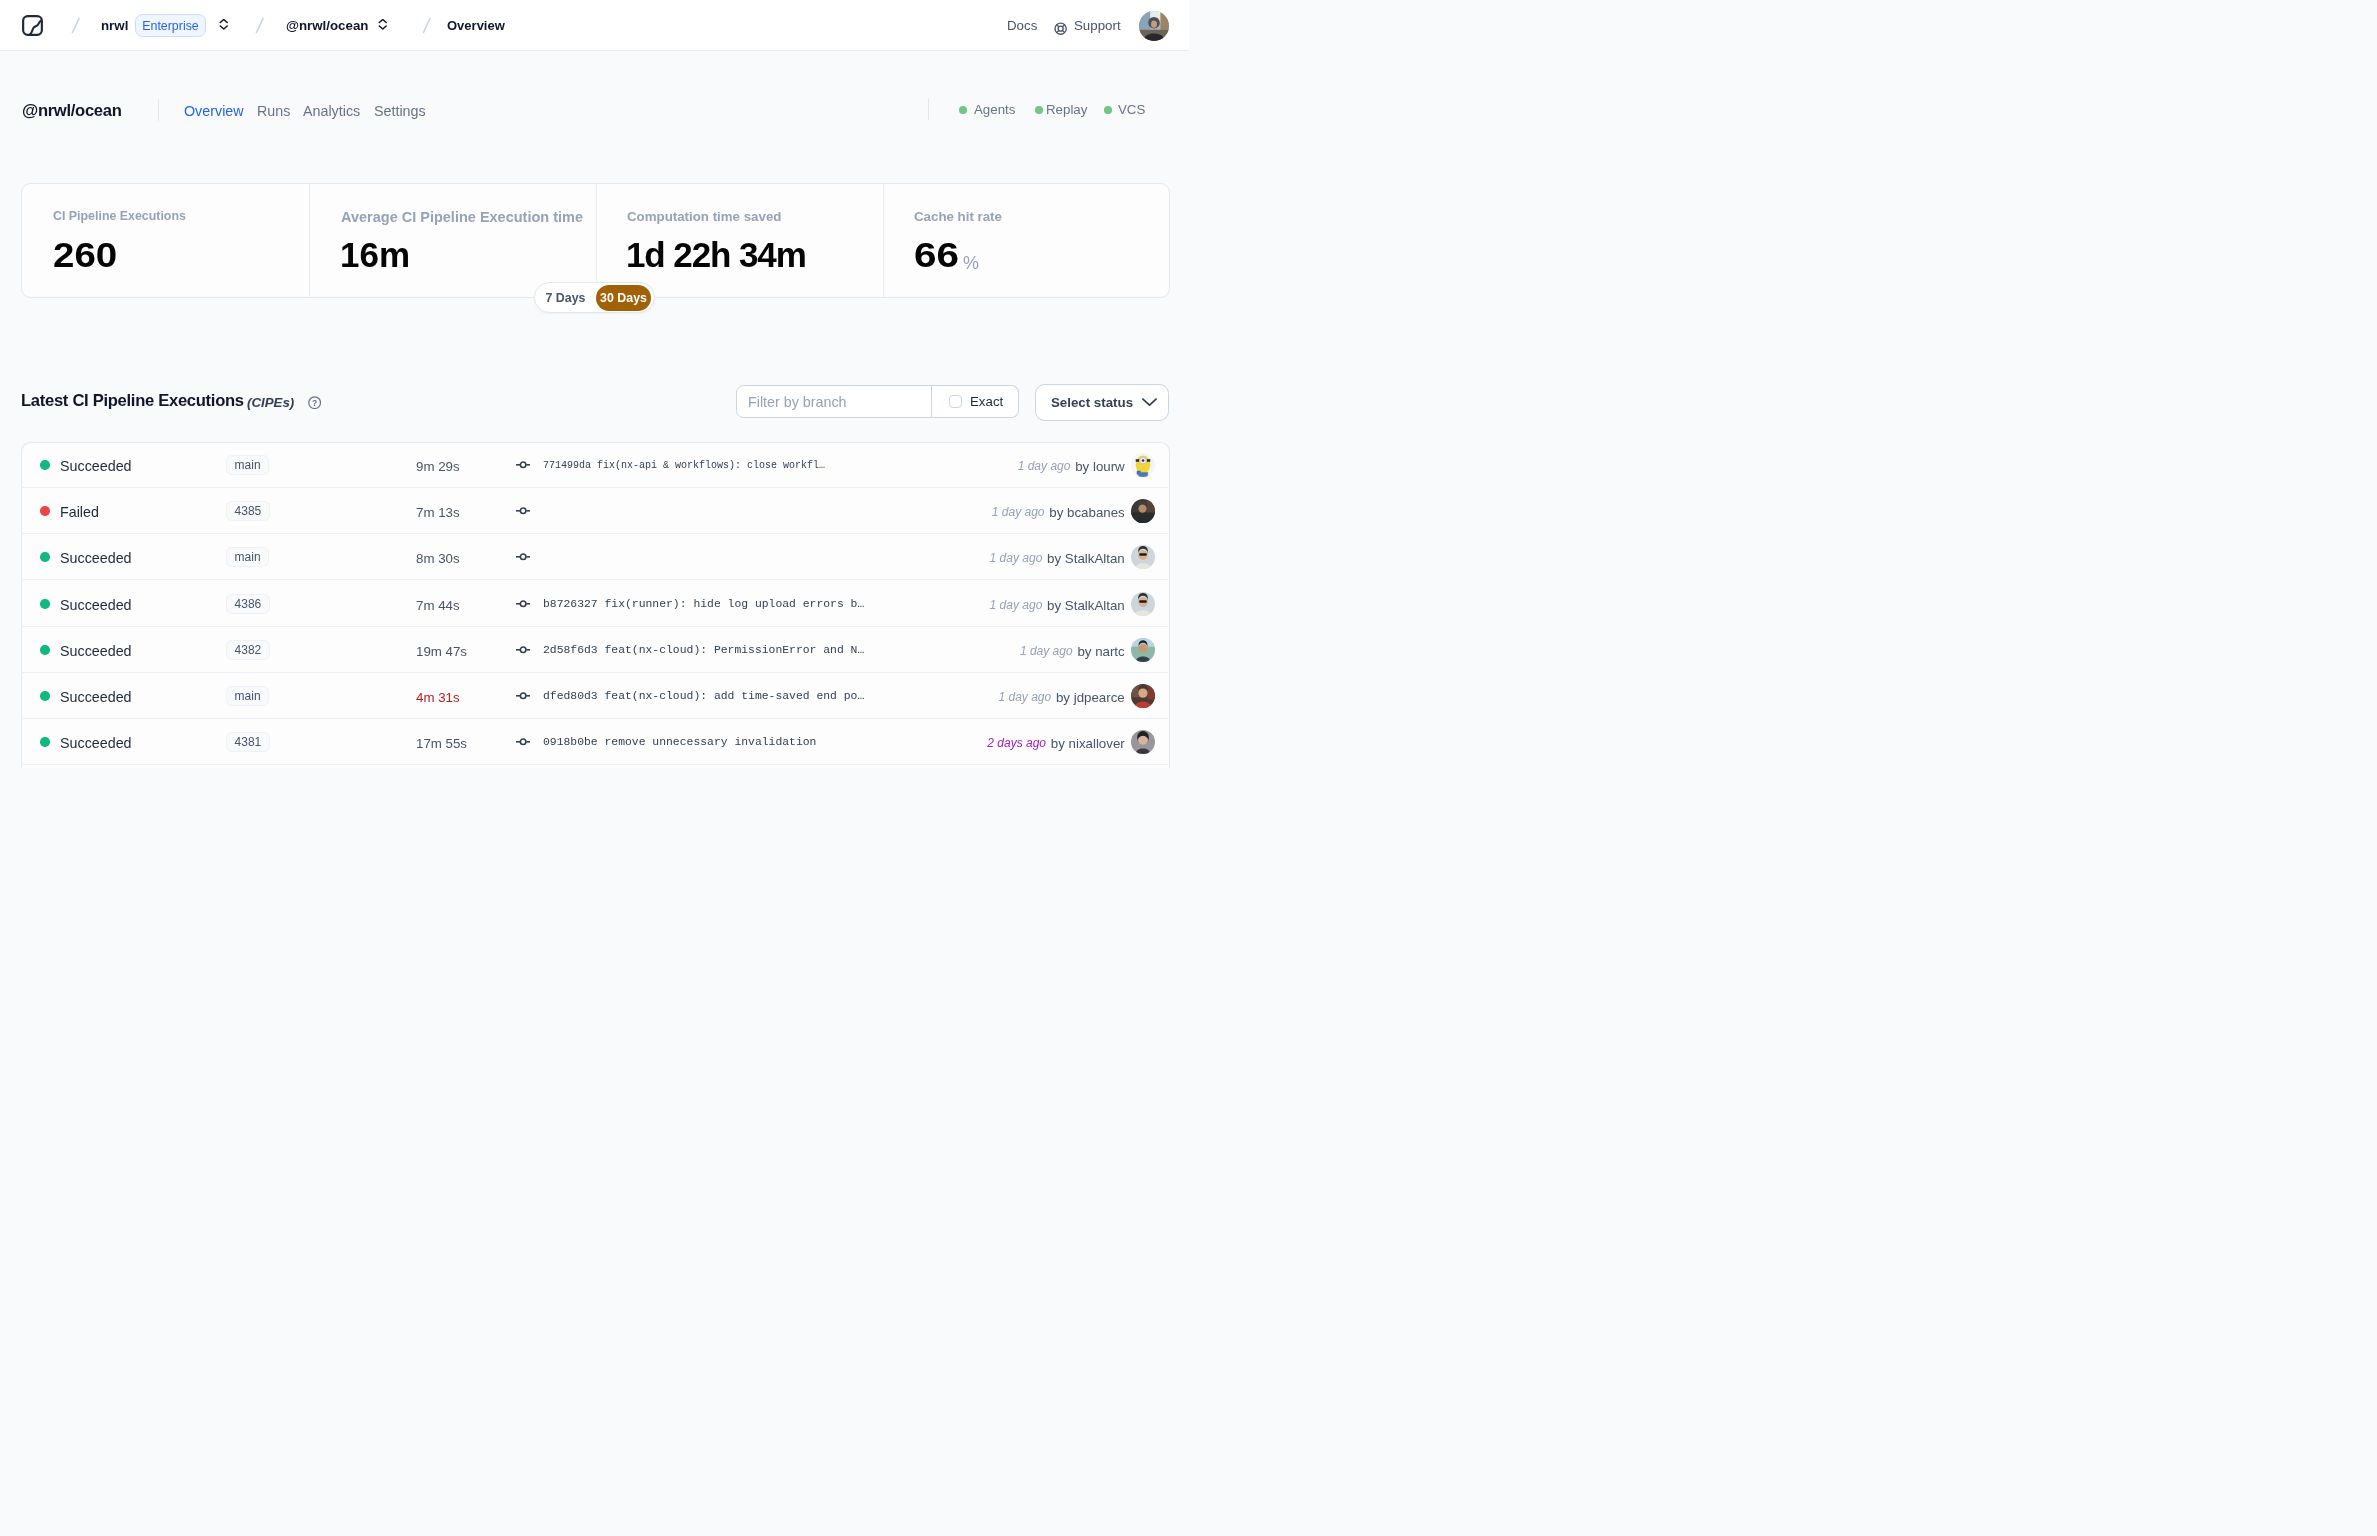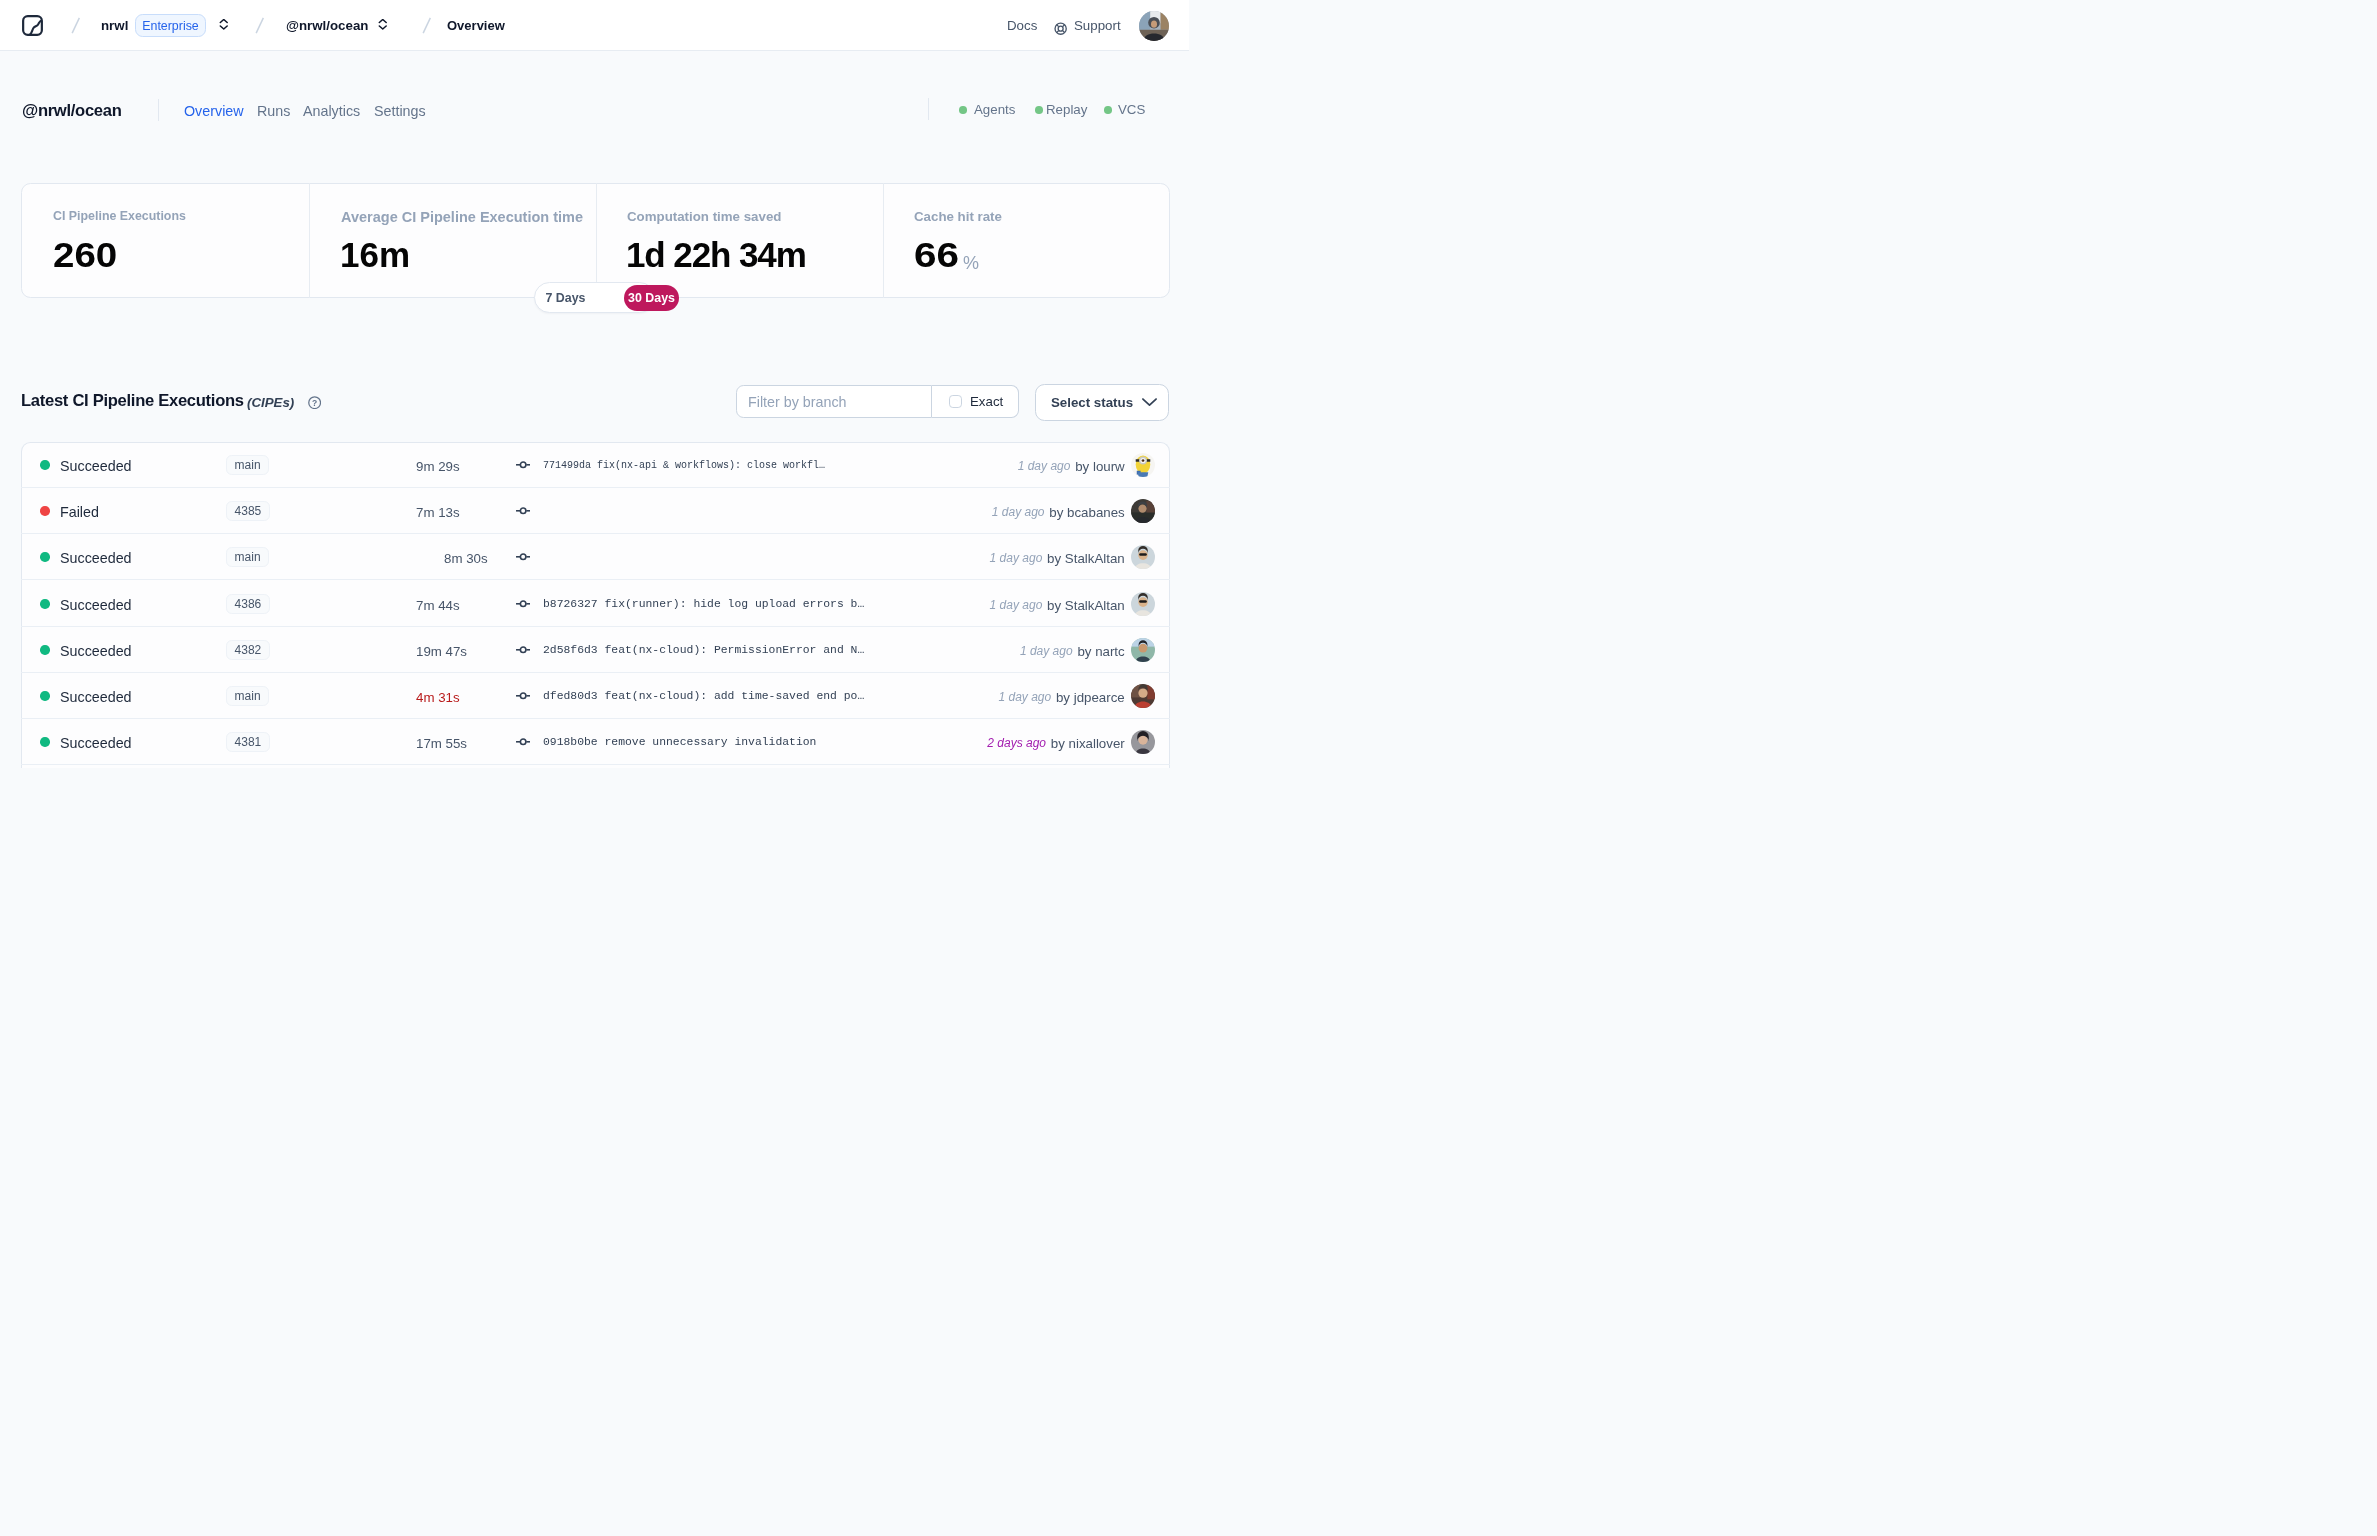--- a/index.html
+++ b/index.html
@@ -112,21 +112,21 @@
 <div class="abs" style="left:53px;top:237px;font-size:35px;line-height:35px;font-weight:700;color:#050505;transform:scaleX(1.1);transform-origin:0 50%;">260</div>
 <div class="abs" style="left:340px;top:237px;font-size:35px;line-height:35px;font-weight:700;color:#050505;letter-spacing:0px;">16m</div>
 <div class="abs" style="left:626px;top:237px;font-size:35px;line-height:35px;font-weight:700;color:#050505;letter-spacing:-1.1px;">1d 22h 34m</div>
 <div class="abs" style="left:914px;top:237px;font-size:35px;line-height:35px;font-weight:700;color:#050505;transform:scaleX(1.155);transform-origin:0 50%;">66</div>
 <div class="abs" style="left:963px;top:254px;font-size:18px;line-height:18px;font-weight:400;color:#94a3b8;">%</div>
 
 <div class="abs" style="left:534px;top:282px;width:121px;height:31px;background:#ffffff;border:1px solid #e2e8f0;border-radius:15.7px;box-shadow:0 1px 1.9px rgba(15,23,42,0.04);"></div>
 <div class="abs vc" style="left:534px;top:282px;width:63px;height:31px;justify-content:center;">
   <span style="font-size:12.4px;font-weight:600;color:#475569;">7 Days</span>
 </div>
-<div class="abs vc" style="left:624px;top:285px;width:55px;height:26px;background:#be185d;border-radius:13px;justify-content:center;">
+<div class="abs vc" style="left:596px;top:285px;width:55px;height:26px;background:#a16207;border-radius:13px;justify-content:center;">
   <span style="font-size:12.4px;font-weight:700;color:#ffffff;">30 Days</span>
 </div>
 
 <div class="abs" style="left:21px;top:393px;font-size:16.6px;line-height:16.6px;font-weight:700;color:#0f172a;letter-spacing:-0.3px;">Latest CI Pipeline Executions</div>
 <div class="abs" style="left:247px;top:396px;font-size:13.3px;line-height:13.3px;font-weight:600;font-style:italic;color:#334155;">(CIPEs)</div>
 
 <svg class="abs" style="left:308px;top:396px;" width="13.3" height="13.3" viewBox="0 0 14 14">
   <circle cx="7" cy="7" r="6.2" fill="none" stroke="#64748b" stroke-width="1.3"></circle>
   <text x="7" y="10.2" text-anchor="middle" font-size="9" font-weight="600" fill="#64748b" font-family="Liberation Sans">?</text>
 </svg>
@@ -221,21 +221,21 @@
     </div>
   </div>
 
   <div class="abs" style="left:0;top:92px;width:1149px;height:46px;border-bottom:1px solid #eaeff5;">
     <div class="abs" style="left:19px;top:18.4px;width:9.5px;height:9.5px;border-radius:50%;background:#10b981;"></div>
     <div class="abs vc" style="left:39px;top:0;height:46px;font-size:14.3px;font-weight:500;color:#1e293b;">
         <span style="position:relative;top:1.1px;">Succeeded</span>
       </div>
     <div class="abs vc" style="left:205px;top:13px;height:20px;padding:0 7.6px;background:#f8fafc;border:1px solid #eef2f7;border-radius:5.7px;font-size:12px;color:#475569;">main</div>
     <div class="abs vc" style="left:395px;top:0;height:46px;font-size:13.3px;color:#475569;">
-        <span style="position:relative;top:1.1px;margin-left:28px;">8m 30s</span>
+        <span style="position:relative;top:1.1px;">8m 30s</span>
       </div>
     <svg class="abs" style="left:495px;top:19.3px;" width="14.3" height="7.6" viewBox="0 0 15 8">
       <line x1="0" y1="4" x2="4.2" y2="4" stroke="#334155" stroke-width="1.7"></line>
       <circle cx="7.5" cy="4" r="2.9" fill="none" stroke="#334155" stroke-width="1.7"></circle>
       <line x1="10.8" y1="4" x2="15" y2="4" stroke="#334155" stroke-width="1.7"></line>
     </svg>
     <div class="abs vc" style="right:14.6px;top:0;height:46px;gap:4.8px;">
       <span style="font-size:12px;font-style:italic;color:#94a3b8;position:relative;top:1.1px;">1 day ago</span>
       <span style="font-size:13.3px;color:#475569;position:relative;top:1.1px;">by StalkAltan</span>
       <svg width="24" height="24" viewBox="0 0 25 25" style="margin-left:1.9px;">

